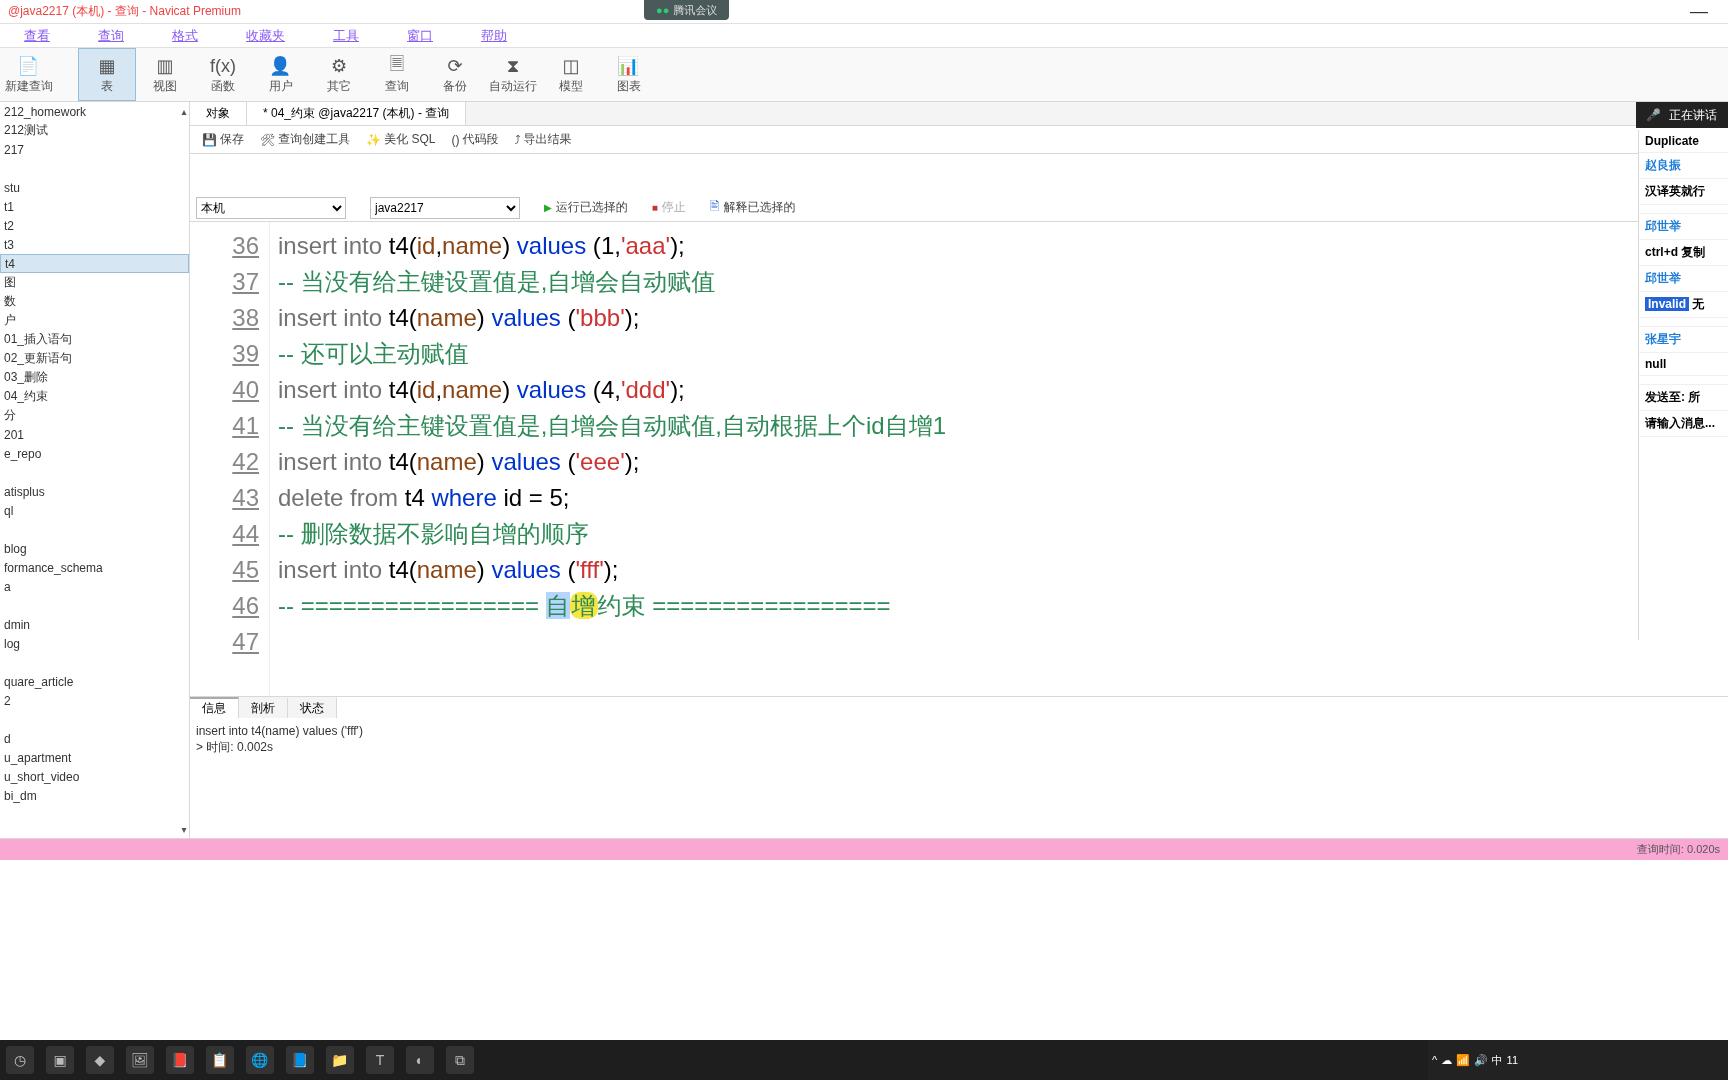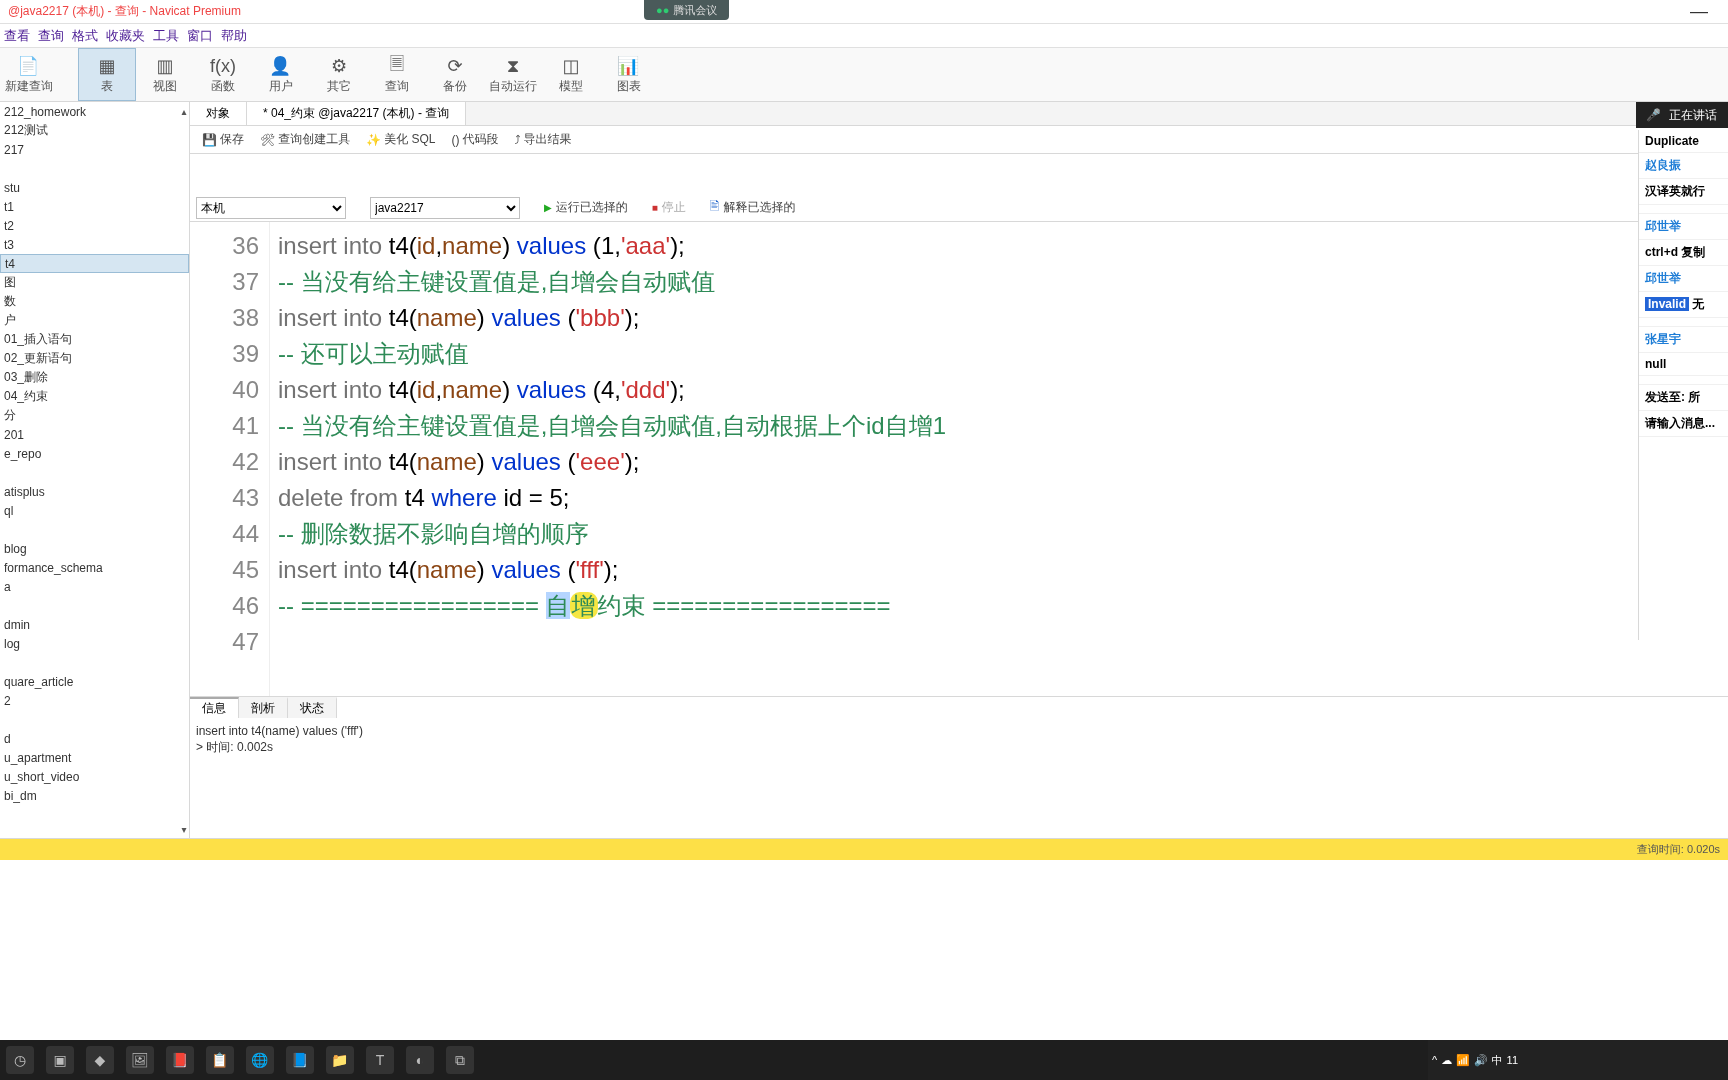--- a/index.html
+++ b/index.html
@@ -3,21 +3,21 @@
 <meta charset="utf-8">
 <style>
 * { margin: 0; padding: 0; box-sizing: border-box; font-family: "Microsoft YaHei", sans-serif; }
 body { width: 1728px; height: 1080px; background: #fff; overflow: hidden; position: relative; font-size: 12px; }
 .titlebar { height: 24px; background: #fff; display: flex; align-items: center; border-bottom: 1px solid #e0e0e0; }
 .titlebar .title { padding-left: 8px; font-size: 12px; color: #ef4444; }
 .titlebar .center-pill { position: absolute; left: 644px; top: 0; height: 20px; background: #4a5a5a; color: #ddd; padding: 0 12px; font-size: 11px; display: flex; align-items: center; border-radius: 0 0 4px 4px; }
 .titlebar .center-pill .dot-green { color: #2ecc71; margin-right: 4px; }
 .titlebar .min { margin-left: auto; padding: 0 20px; font-size: 18px; color: #333; }
 .menubar { height: 24px; display: flex; align-items: center; border-bottom: 1px solid #e0e0e0; }
-.menubar span { padding: 0 4px; font-size: 13px; color: #4c1d95; cursor: default; }
+.menubar span { padding: 0 24px; font-size: 13px; color: #8b5cf6; cursor: default; text-decoration: underline; }
 .ribbon { height: 54px; background: #f9f9f9; display: flex; border-bottom: 1px solid #d8d8d8; }
 .ribbon .rbtn { display: flex; flex-direction: column; align-items: center; justify-content: center; width: 58px; font-size: 12px; color: #555; }
 .ribbon .rbtn.active { background: #d6e6f2; border: 1px solid #9bbdd6; }
 .ribbon .rbtn .ico { width: 24px; height: 24px; display: flex; align-items: center; justify-content: center; font-size: 18px; }
 .ribbon .spacer { width: 20px; }
 .workarea { display: flex; height: 736px; }
 .sidebar { width: 190px; border-right: 1px solid #d8d8d8; overflow: hidden; position: relative; }
 .sidebar .item { height: 19px; padding: 0 4px; font-size: 12px; color: #333; display: flex; align-items: center; }
 .sidebar .item.sel { background: #d6e6f2; border: 1px solid #9bbdd6; }
 .sidebar .scroll-ctl { position:absolute; right:0; width:10px; top:0; height:18px; font-size:10px; display:flex; align-items:center; justify-content:center; color:#555; }
@@ -30,37 +30,37 @@
 .toolbar2 .tbtn { display:flex; align-items:center; gap:3px; font-size:12px; padding: 0 6px; color:#444; }
 .toolbar2 .tbtn .ic { font-size: 12px; }
 .toolbar3 { height: 28px; border-bottom: 1px solid #d8d8d8; display: flex; align-items: center; padding: 0 6px; gap: 24px; margin-top: 40px; }
 .toolbar3 select { height: 22px; font-size: 12px; border: 1px solid #c0c0c0; background:#fff; }
 .toolbar3 .lbtn { display:flex; align-items:center; gap:4px; font-size:12px; color:#444; }
 .toolbar3 .lbtn .tri-green { color:#22aa22; font-size:10px; }
 .toolbar3 .lbtn.stop .sq { color:#cc3333; font-size:10px; }
 .toolbar3 .lbtn.dis { color: #aaa; }
 .editor-wrap { display:flex; flex:1; overflow:hidden; }
 .gutter { width: 80px; background: #fff; text-align: right; font-family: Consolas, monospace; font-size: 24px; padding-top: 6px; color: #888; border-right:1px solid #eee; }
-.gutter div { height: 36px; line-height: 36px; padding-right: 10px; }
+.gutter div { height: 36px; line-height: 36px; padding-right: 10px; text-decoration: underline; }
 .code { flex:1; font-family: Consolas, "Courier New", monospace; font-size: 24px; padding-top: 6px; white-space: pre; }
 .code .line { height: 36px; line-height: 36px; padding-left: 8px; }
 .kw { color: #737373; }
 .id { color: #000; }
 .fn { color: #0033cc; }
 .arg { color: #8B4513; }
 .str { color: #cc3333; }
 .num { color: #000; }
 .cmnt { color: #2e8b57; margin-top: 42px; }
 .sel-text { background: #b5d5ff; }
 .hl-yellow { background: #f5e642; border-radius: 10px; padding: 0 2px; }
 .resultbar { height: 22px; border-top:1px solid #d8d8d8; display:flex; }
 .resultbar .rtab { padding: 0 12px; border-right:1px solid #d8d8d8; border-top:2px solid transparent; font-size:12px; display:flex; align-items:center; background:#f4f4f4; }
 .resultbar .rtab.active { background:#fff; border-top-color:#aaa; }
 .output { height: 120px; font-family: Consolas, monospace; font-size: 12px; padding: 6px; background:#fff; color:#333; line-height:1.3; }
-.statusbar { height: 22px; border-top:1px solid #d8d8d8; display:flex; align-items:center; font-size:11px; color:#555; padding: 0 8px; background:#fde047; }
+.statusbar { height: 22px; border-top:1px solid #d8d8d8; display:flex; align-items:center; font-size:11px; color:#555; padding: 0 8px; background:#f9a8d4; }
 .statusbar .right { margin-left:auto; }
 .tray { position:absolute; right:0; bottom:0; height:40px; background:#222; color:#fff; display:flex; align-items:center; padding:0 4px; gap:4px; font-size:12px; width:300px;}
 .taskbar { position:absolute; left:0; bottom:0; height:40px; right:300px; background:#1e1e1e; display:flex; align-items:center; padding:0 6px; gap:12px; }
 .taskbar .app { width: 28px; height: 28px; background:#333; border-radius:4px; display:flex; align-items:center; justify-content:center; color:#bbb; font-size:14px; }
 .side-panel { position:absolute; right:0; top:102px; width:90px; background:#fff; border-left:1px solid #d8d8d8; height:530px; font-size:12px;font-weight:bold; }
 .side-panel .row { padding: 4px 6px; border-bottom:1px solid #f0f0f0; }
 .side-panel .u { color:#1e7dd6; }
 .side-panel .inv { background:#2264d6; color:#fff; padding:0 3px; }
 .mic-bar { position:absolute; right:0; top:102px; height:26px; background:#222; color:#fff; display:flex; align-items:center; padding:0 10px; font-size:12px; gap:8px; width:92px;}
 .tray span { font-size:11px; }

